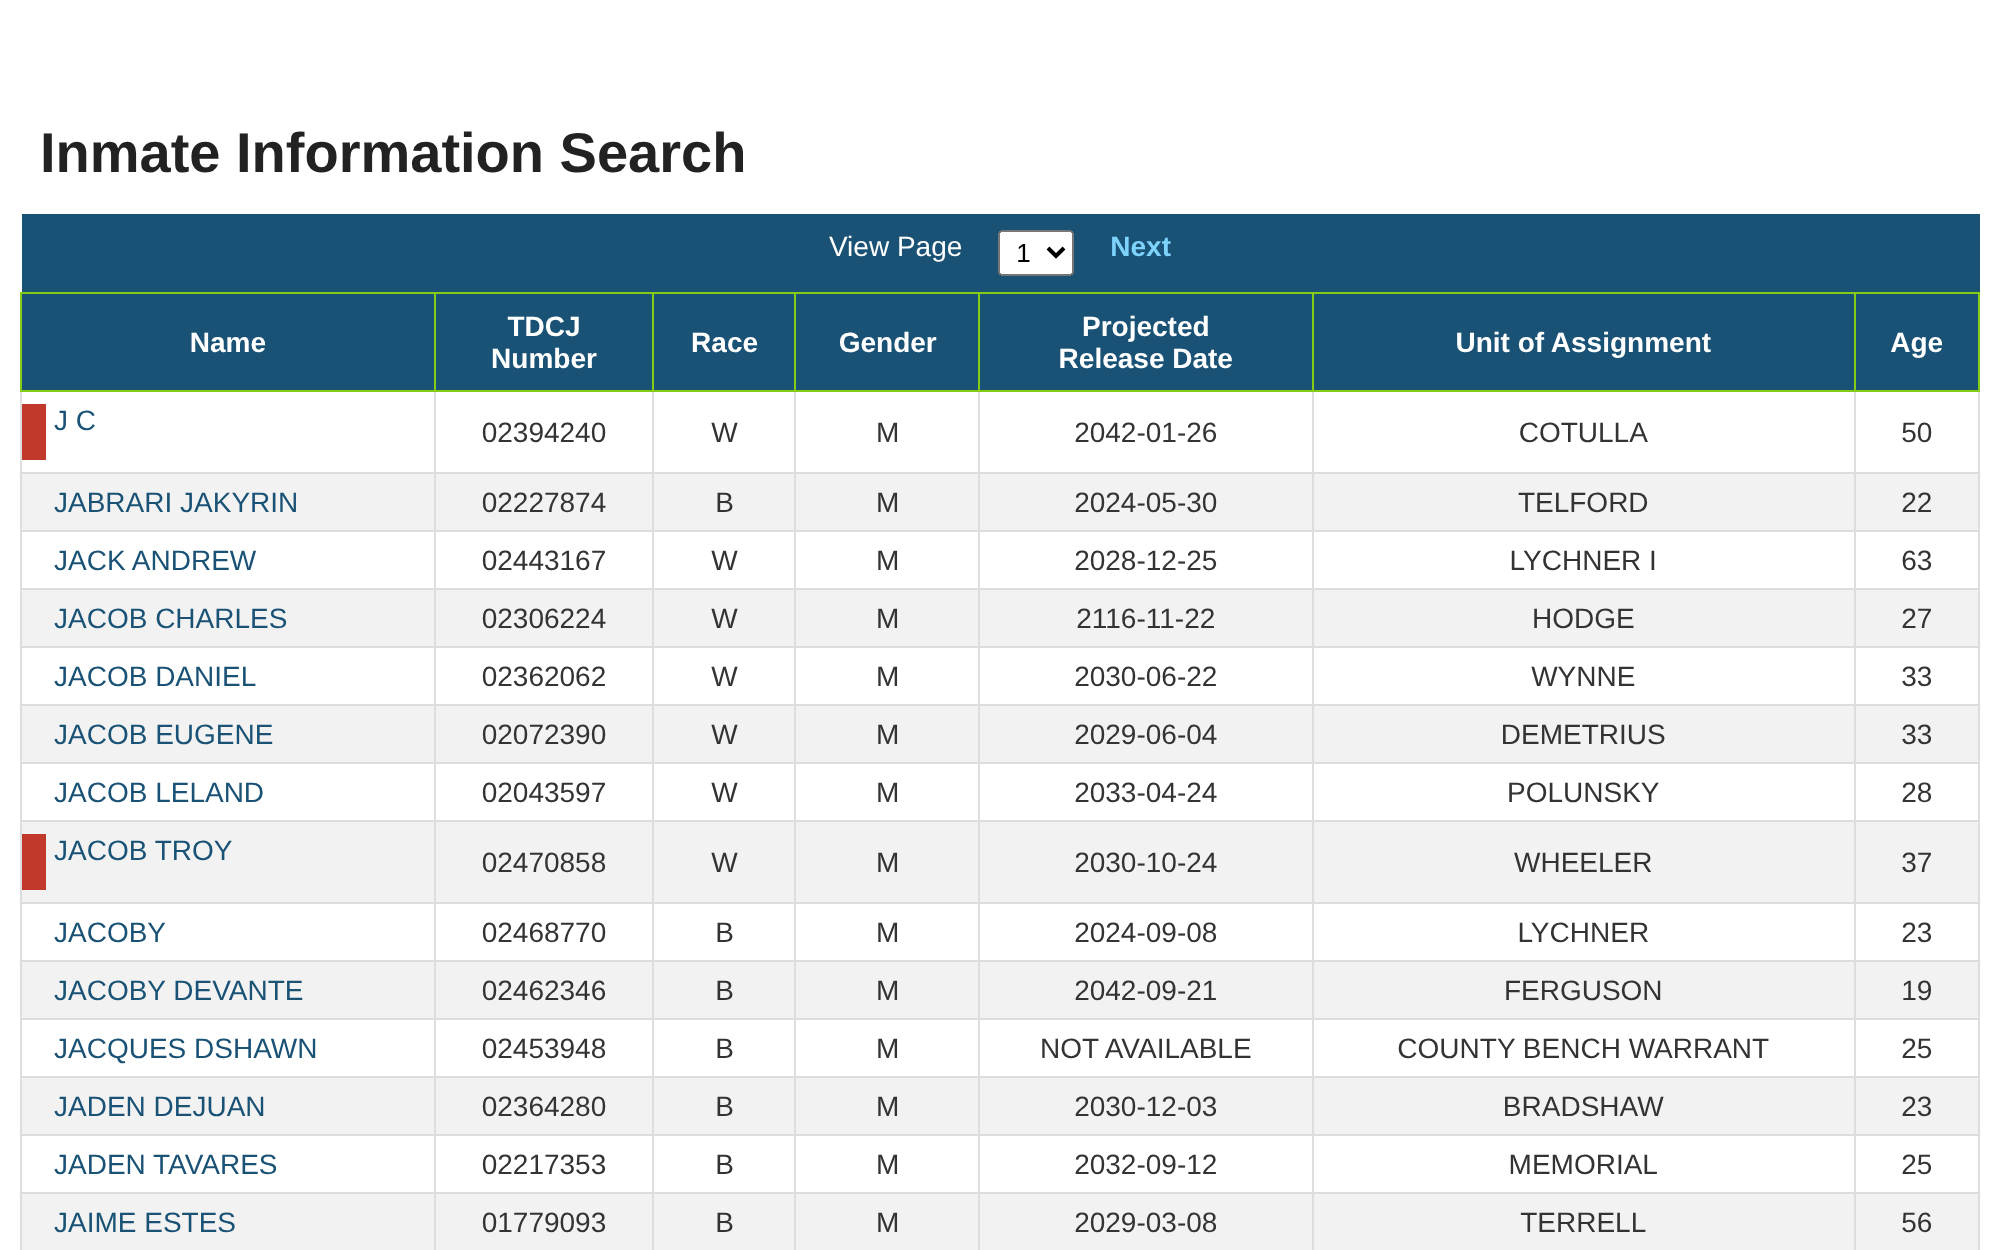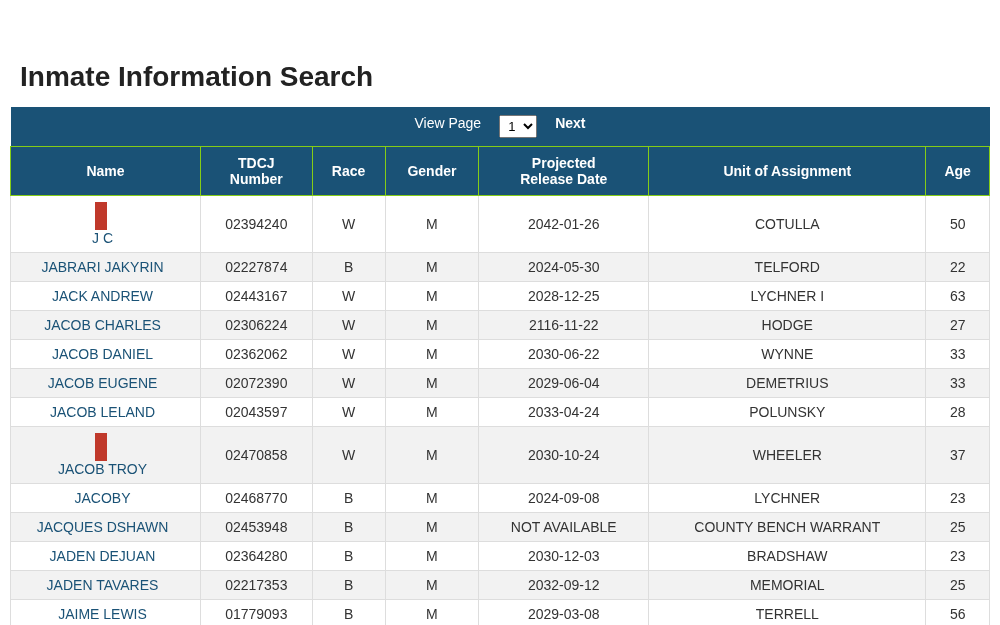--- a/index.html
+++ b/index.html
@@ -66,35 +66,34 @@
     .name-link {
       color: #1a5276;
       text-decoration: none;
       font-weight: normal;
     }
     td.name-td {
       padding: 0;
     }
     .name-inner {
       display: flex;
-      align-items: center;
+      align-items: flex-start;
       padding: 6px 6px 6px 0;
-      flex-direction: column;
     }
     .page-select-wrapper {
       display: flex;
       align-items: center;
       gap: 6px;
     }
     select.page-select {
       padding: 2px 4px;
       font-size: 13px;
     }
     .next-btn {
-      color: #ffffff;
+      color: #7dd3fc;
       text-decoration: none;
       font-weight: bold;
       font-size: 14px;
     }
   </style>
 </head>
 <body>
 
 <div class="page-title">Inmate Information Search</div>
 
@@ -248,20 +247,34 @@
           <td>B</td>
           <td>M</td>
           <td>2024-09-08</td>
           <td>LYCHNER</td>
           <td>23</td>
         </tr>
         <tr>
           <td class="name-td">
             <div class="name-inner">
               <span style="display: inline-block; width: 16px;"></span>
+              <a href="#" class="name-link">JACOBY DEVANTE</a>
+            </div>
+          </td>
+          <td>02462346</td>
+          <td>B</td>
+          <td>M</td>
+          <td>2042-09-21</td>
+          <td>FERGUSON</td>
+          <td>19</td>
+        </tr>
+        <tr>
+          <td class="name-td">
+            <div class="name-inner">
+              <span style="display: inline-block; width: 16px;"></span>
               <a href="#" class="name-link">JACQUES DSHAWN</a>
             </div>
           </td>
           <td>02453948</td>
           <td>B</td>
           <td>M</td>
           <td>NOT AVAILABLE</td>
           <td>COUNTY BENCH WARRANT</td>
           <td>25</td>
         </tr>
@@ -290,21 +303,21 @@
           <td>B</td>
           <td>M</td>
           <td>2032-09-12</td>
           <td>MEMORIAL</td>
           <td>25</td>
         </tr>
         <tr>
           <td class="name-td">
             <div class="name-inner">
               <span style="display: inline-block; width: 16px;"></span>
-              <a href="#" class="name-link">JAIME LEWIS</a>
+              <a href="#" class="name-link">JAIME ESTES</a>
             </div>
           </td>
           <td>01779093</td>
           <td>B</td>
           <td>M</td>
           <td>2029-03-08</td>
           <td>TERRELL</td>
           <td>56</td>
         </tr>
         <tr>

